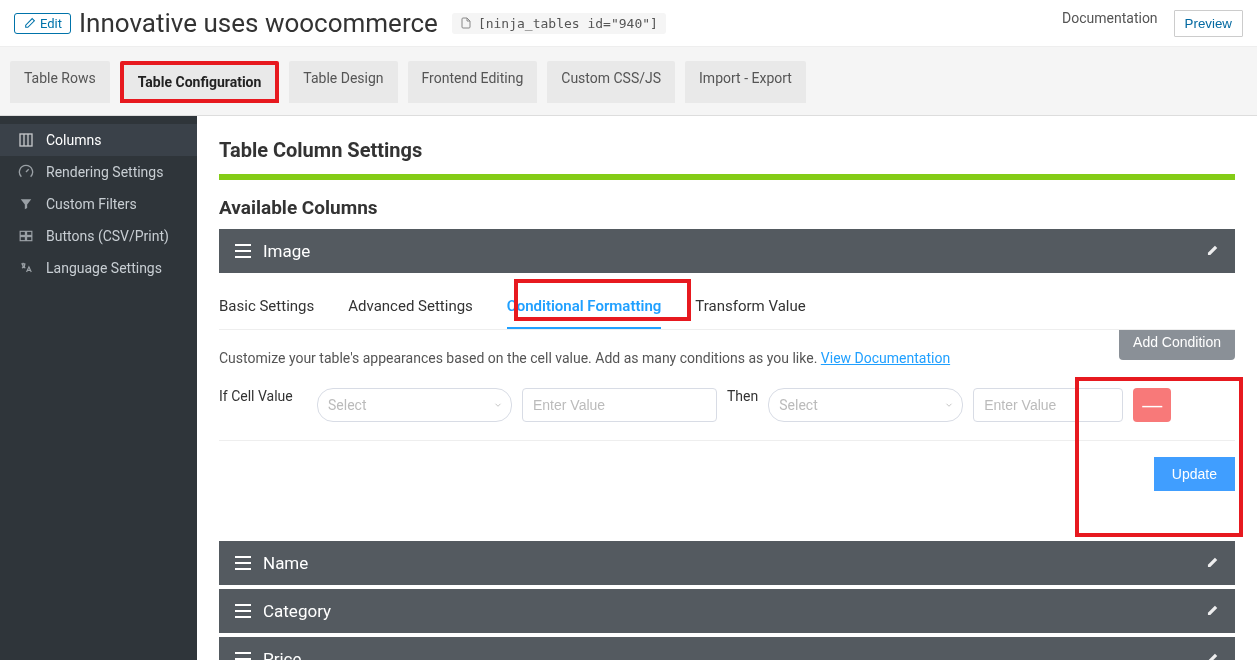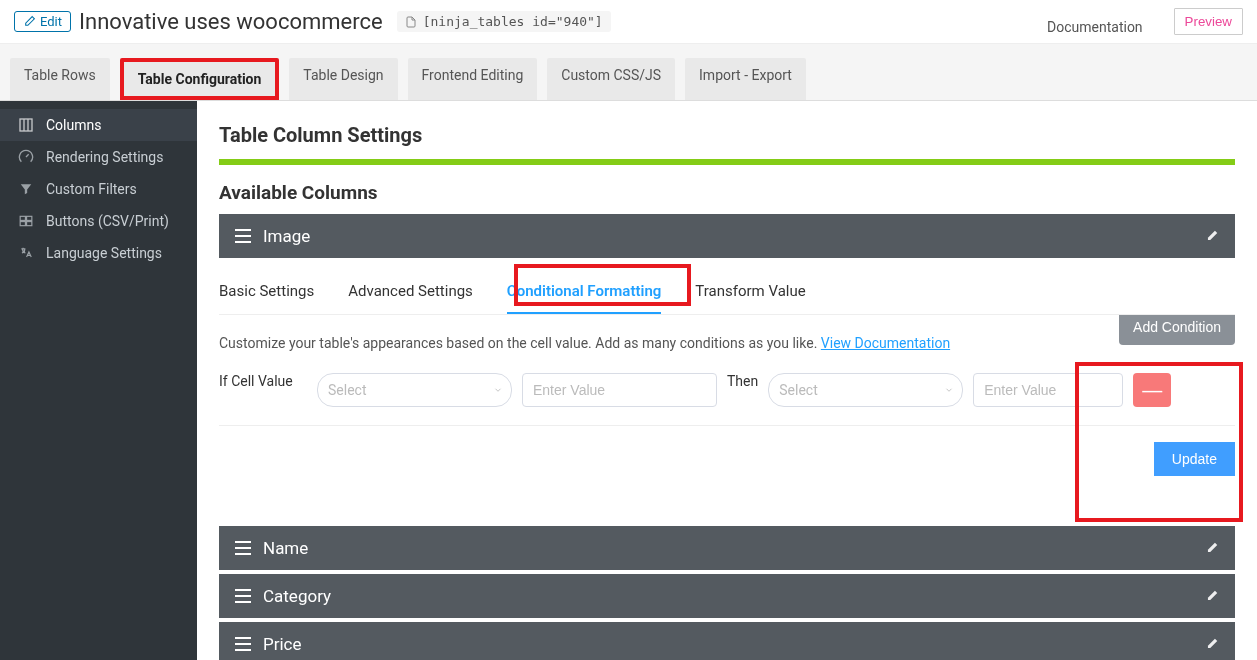--- a/index.html
+++ b/index.html
@@ -1,26 +1,26 @@
 <!DOCTYPE html>
 <html><head>
 <meta charset="utf-8">
 <style>
 * { box-sizing: border-box; margin: 0; padding: 0; }
 body { font-family: -apple-system, BlinkMacSystemFont, "Segoe UI", Roboto, Arial, sans-serif; font-size: 14px; color: #333; background: #fff; }
 
 .top-bar { display: flex; align-items: center; padding: 8px 14px; border-bottom: 1px solid #eee; }
 .edit-btn { display: flex; align-items: center; gap: 4px; border: 1px solid #0073aa; color: #0073aa; padding: 2px 8px; border-radius: 3px; font-size: 13px; cursor: pointer; }
-.page-title { font-size: 22px; font-weight: 400; color: #333; margin-left: 8px; }
+.page-title { font-size: 26px; font-weight: 400; color: #333; margin-left: 8px; }
 .shortcode-box { display: flex; align-items: center; gap: 6px; margin-left: 14px; padding: 3px 8px; background: #f5f5f5; border-radius: 3px; color: #555; font-size: 13px; }
-.top-right { margin-left: auto; display: flex; align-items: flex-end; gap: 24px; }
+.top-right { margin-left: auto; display: flex; align-items: flex-start; gap: 16px; }
 .doc-link { color: #555; text-decoration: none; }
-.preview-btn { border: 1px solid #ccc; background: #fff; color: #ec4899; padding: 5px 10px; border-radius: 1px; cursor: pointer; margin-left: 7px; }
-
-.tabs-row { display: flex; background: #f5f5f5; border-bottom: 1px solid #ddd; padding: 14px 10px 0 10px; gap: 10px; }
+.preview-btn { border: 1px solid #ccc; background: #fff; color: #0369a1; padding: 5px 10px; border-radius: 1px; cursor: pointer; }
+
+.tabs-row { display: flex; background: #f5f5f5; border-bottom: 1px solid #ddd; padding: 14px 10px 12px 10px; gap: 10px; }
 .tab { padding: 9px 14px; background: #e9e9e9; color: #555; cursor: pointer; border-top-left-radius: 2px; border-top-right-radius: 2px; }
 .tab.highlighted { border: 4px solid #e7191f; font-weight: 700; color: #222; }
 
 .main-layout { display: flex; min-height: 560px; }
 .sidebar { width: 197px; background: #2f353a; color: #c8ced3; flex-shrink: 0; padding-top: 8px; }
 .sidebar-item { display: flex; align-items: center; gap: 12px; padding: 8px 18px; cursor: pointer; font-size: 14px; }
 .sidebar-item.active { background: #3a4149; color: #fff; }
 .sidebar-icon { width: 16px; height: 16px; display: inline-flex; align-items: center; justify-content: center; opacity: 0.7; }
 
 .content { flex: 1; background: #fff; padding: 22px 22px; position: relative; }

